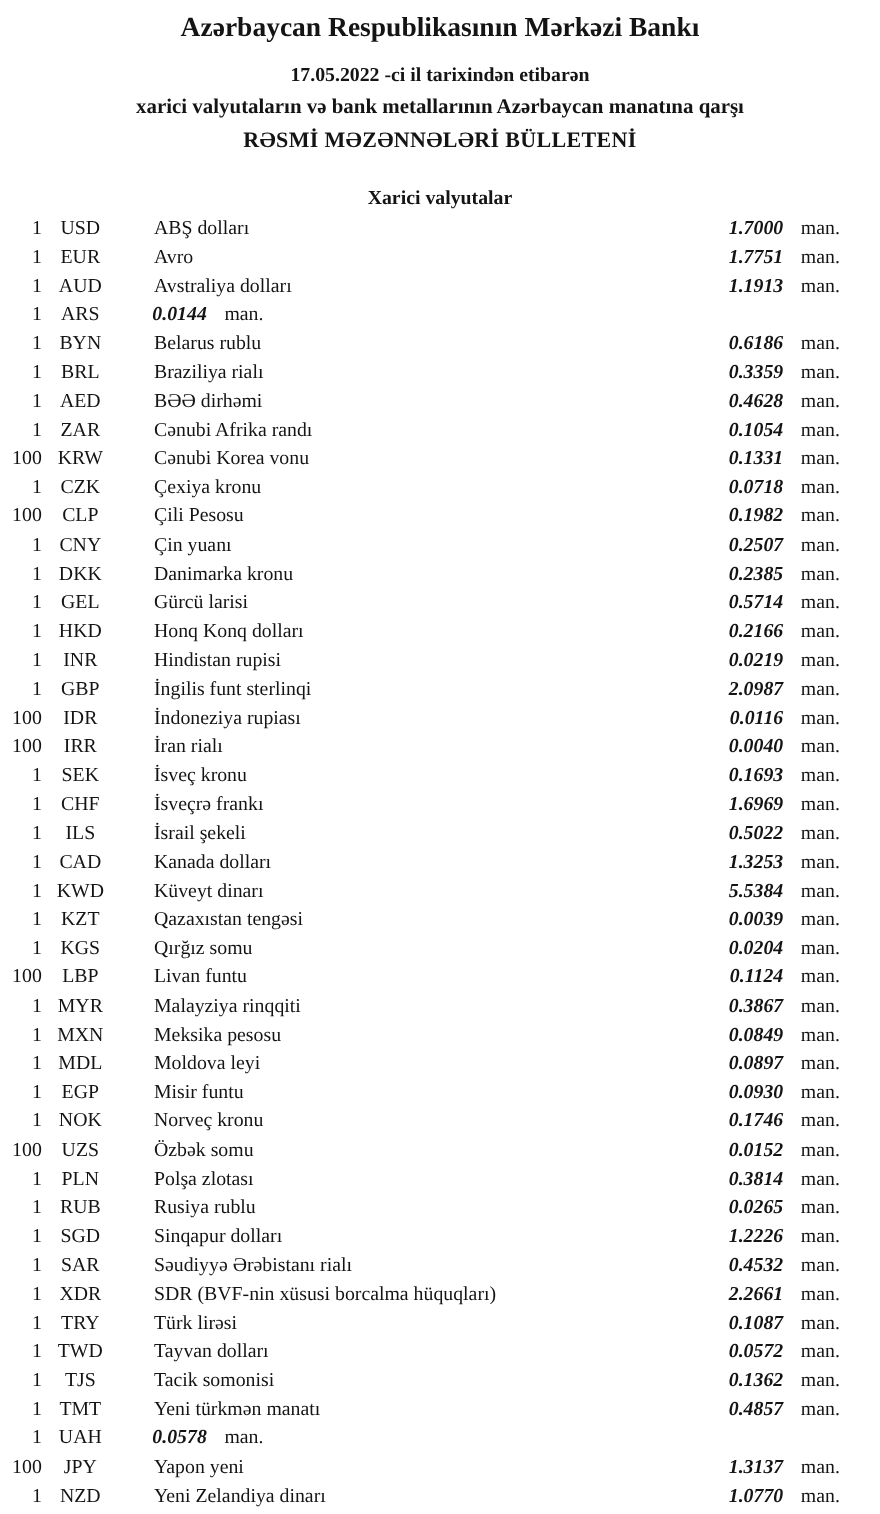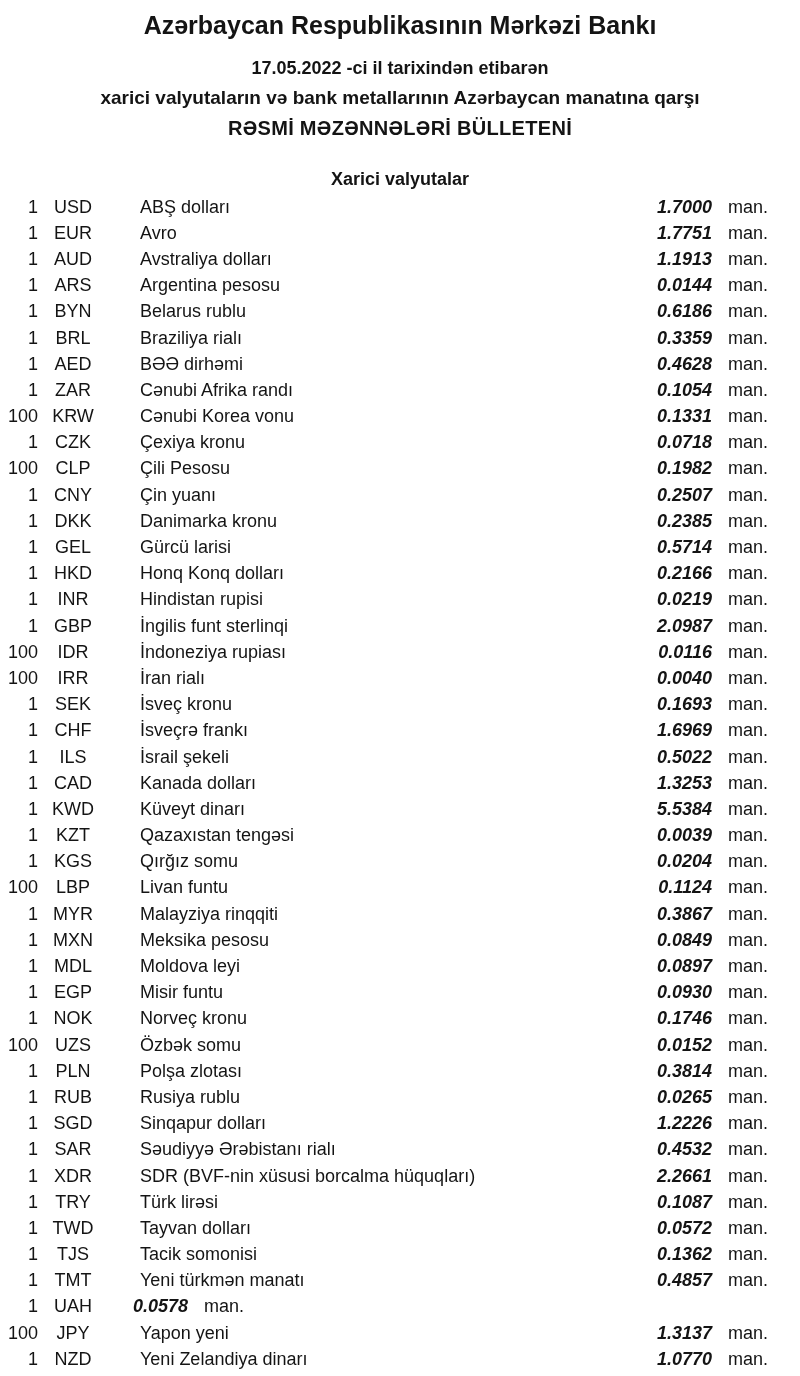--- a/index.html
+++ b/index.html
@@ -2,21 +2,21 @@
 <html><head>
 <meta charset="utf-8">
 <style>
   html, body { margin: 0; padding: 0; background: #ffffff; }
   .page {
     position: relative;
     width: 800px;
     height: 1376px;
     background: #ffffff;
     color: #141414;
-    font-family: Liberation Sans, sans-serif;
+    font-family: Liberation Serif, serif;
     overflow: hidden;
   }
   .header { text-align: center; padding-top: 9px; }
   .bank-name  { font-size: 25px; font-weight: bold; line-height: 33px; }
   .date-line  { font-size: 18px; font-weight: bold; line-height: 29px; margin-top: 12px; }
   .subject-line { font-size: 19px; font-weight: bold; line-height: 30px; }
   .bulletin-title { font-size: 20px; font-weight: bold; line-height: 30px; letter-spacing: 0.3px; }
   .section-title {
     margin-top: 24px;
     text-align: center;
@@ -73,21 +73,20 @@
     <span class="qty">1</span>
     <span class="code">AUD</span>
     <span class="name">Avstraliya dolları</span>
     <span class="rate">1.1913</span>
     <span class="unit">man.</span>
   </div>
 
   <div class="row">
     <span class="qty">1</span>
     <span class="code">ARS</span>
-    <span class="name">Argentina pesosu</span>
     <span class="rate">0.0144</span>
     <span class="unit">man.</span>
   </div>
 
   <div class="row">
     <span class="qty">1</span>
     <span class="code">BYN</span>
     <span class="name">Belarus rublu</span>
     <span class="rate">0.6186</span>
     <span class="unit">man.</span>

